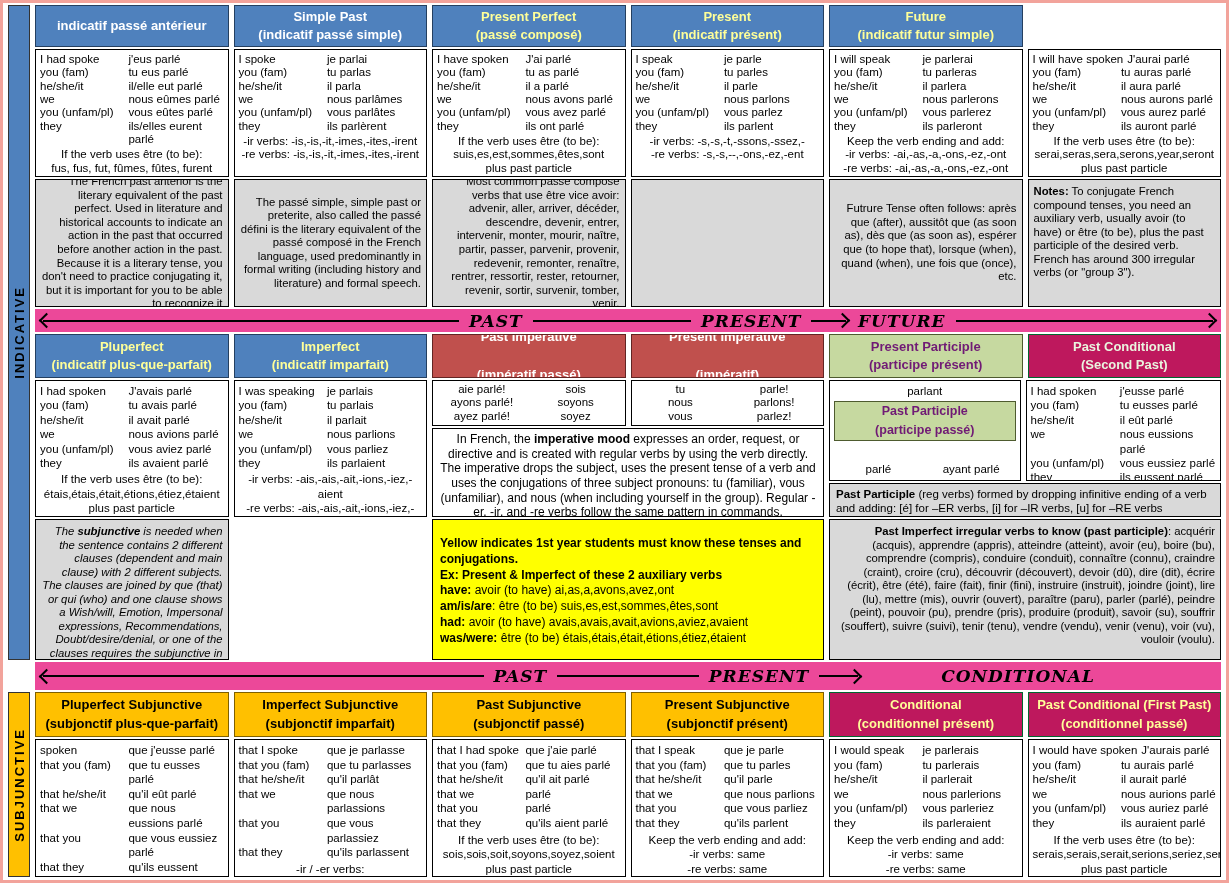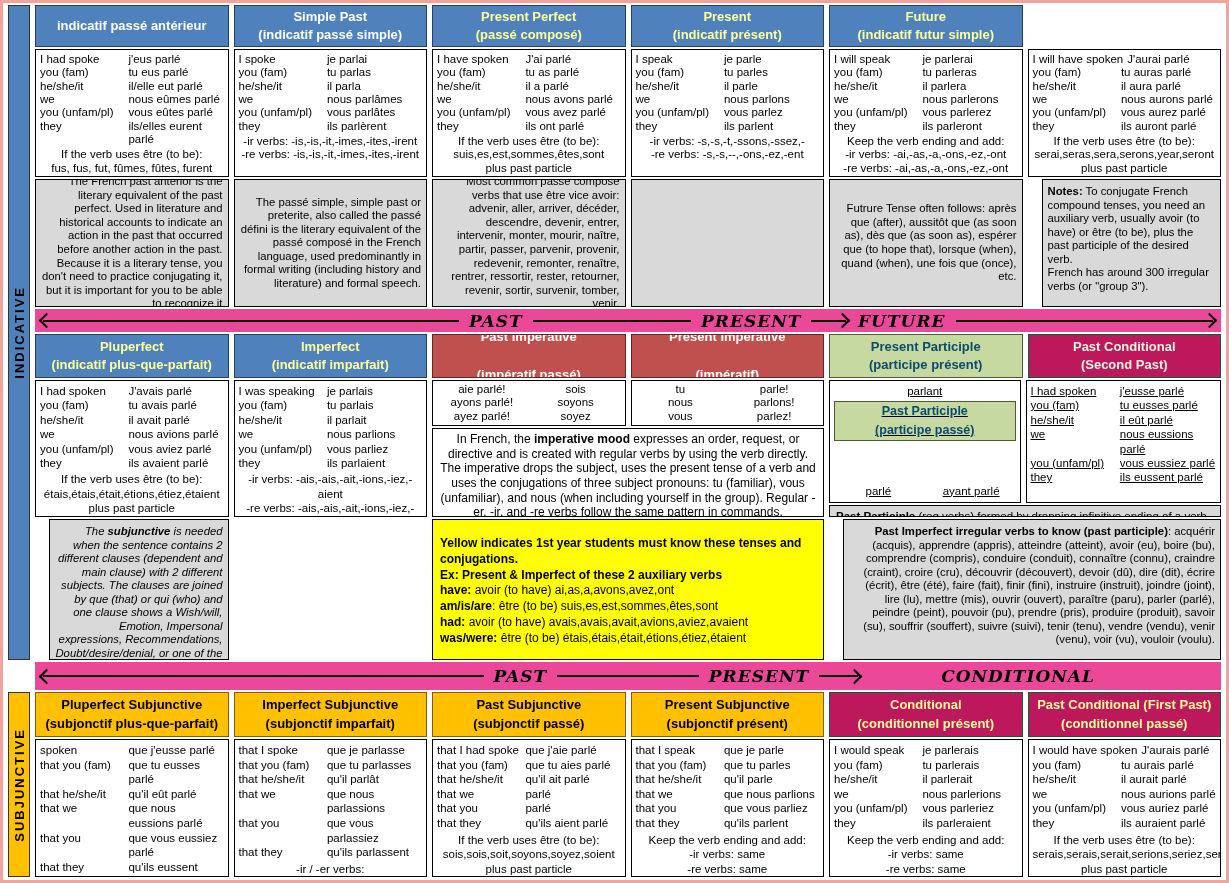--- a/index.html
+++ b/index.html
@@ -9,47 +9,47 @@
          gap:2px 5px;padding:2px 5px;}
   .strip{border:1px solid #333;display:flex;align-items:center;justify-content:center;}
   .strip.ind{background:#4F81BD;grid-area:1/1/8/2;}
   .strip.subj{background:#FFC000;grid-area:9/1/11/2;}
   .vtext{writing-mode:vertical-rl;transform:rotate(180deg);font-weight:bold;font-size:13px;letter-spacing:2px;}
   .hdr{display:flex;flex-direction:column;align-items:center;justify-content:center;text-align:center;
        font-weight:bold;font-size:13px;line-height:1.4;border:1px solid #243F60;box-sizing:border-box;overflow:hidden;}
   .hdr.blue{background:#4F81BD;}
   .hdr.red{background:#C0504D;border-color:#632423;gap:19px;}
   .hdr.green{background:#be185d;border-color:#00662F;}
-  .hdr.lgreen{background:#C6D9A0;border-color:#4E5B2F;color:#0c4a6e;}
+  .hdr.lgreen{background:#C6D9A0;border-color:#4E5B2F;color:#701a75;}
   .hdr.orange{background:#FFC000;border-color:#7F6000;color:#000;}
   .tw{color:#FFFFFF}.ty{color:#FFFF99}.tyy{color:#FFE100}.tpg{color:#EAF5DF}
   .cell{background:#fff;border:1px solid #000;padding:3px 4px;font-size:11.5px;line-height:1.16;box-sizing:border-box;overflow:hidden;}
   .lh2{line-height:1.25}.lh3{line-height:1.27}
   .crow{display:flex;}
   .crow .en{flex:none;min-width:46%;white-space:nowrap;padding-right:4px;}
   .crow .fr{flex:1;}
   .foot{text-align:center;margin-top:2px;}
   .desc{background:#D9D9D9;border:1px solid #000;padding:3px 5px;font-size:11.3px;line-height:1.2;
         display:flex;align-items:center;justify-content:center;text-align:right;box-sizing:border-box;overflow:hidden;}
   .desc.left{text-align:left;align-items:flex-start;justify-content:flex-start;}
   .desc.it{font-style:italic;}
   .segs{white-space:pre-line;display:block;}
-  .desc.segs{display:block;padding-top:5px;margin-left:14px;}
+  .desc.segs{display:block;padding-top:5px;}
   .band{grid-column:2/8;display:flex;align-items:center;padding:0 6px;background:#ec4899;}
   .bl{font-family:"DejaVu Serif",serif;font-style:italic;font-weight:bold;font-size:17px;letter-spacing:1px;padding:0 10px;white-space:nowrap;}
   .ln{border-top:2px solid #000;height:0;}
   .sp{height:0;}
   .ah{flex:none;width:9px;height:9px;border-top:2px solid #000;border-right:2px solid #000;}
   .ah.r{transform:rotate(45deg);margin-left:-9px;}
   .ah.l{transform:rotate(-135deg);margin-right:-9px;}
   .wrap{display:flex;flex-direction:column;gap:2px;box-sizing:border-box;overflow:hidden;}
   .two{display:flex;gap:5px;}
   .two>*{flex:1;}
   .imp-top{height:46px;flex:none;}
-  .pp-top{height:123px;flex:none;text-decoration:underline;}
+  .pp-top{height:101px;flex:none;}
   .cell.imp{padding:2px;}
   .imp .crow .en,.imp .crow .fr{min-width:50%;width:50%;flex:none;text-align:center;padding:0;white-space:normal;}
   .para{flex:1;font-size:12px;line-height:1.22;text-align:center;padding:3px 6px;}
   .pstack{display:flex;flex-direction:column;padding:2px;}
   .parlant{text-align:center;padding:2px 0;}
   .hdr.small{font-size:12.5px;line-height:1.5;margin:1px 2px;flex:none;}
   .pvals{margin-top:auto;padding:1px 0 2px;}
   .ppnote{background:#D9D9D9;border:1px solid #000;font-size:11.5px;line-height:1.25;padding:3px 6px;flex:1;box-sizing:border-box;overflow:hidden;}
   .yellow{background:#FFFF00;border:1px solid #000;font-size:12px;line-height:1.32;padding:16px 7px;box-sizing:border-box;overflow:hidden;}
 </style>

